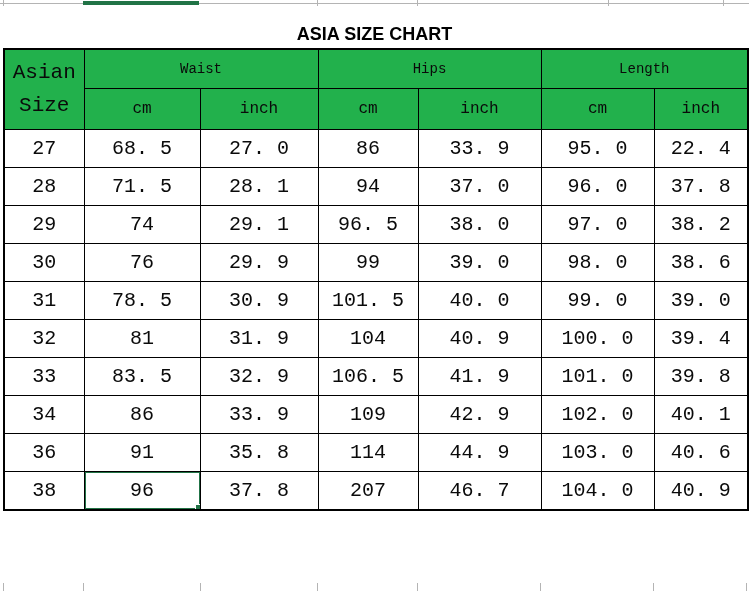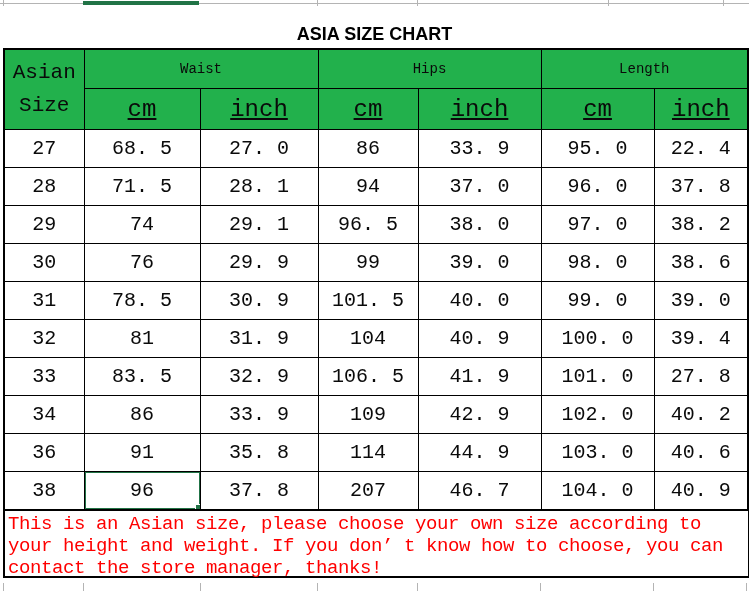--- a/index.html
+++ b/index.html
@@ -31,21 +31,21 @@
   table.size-chart{
     width:744px;border-collapse:collapse;table-layout:fixed;
     border:2px solid #000;
   }
   .size-chart th,.size-chart td{
     border:1px solid #000;text-align:center;vertical-align:middle;
     padding:0;font-weight:normal;overflow:hidden;white-space:nowrap;
   }
   .size-chart thead th{background:var(--green);}
   .th-group{height:38px;font-size:14px;}
-  .th-unit{height:40px;font-size:24px;text-decoration:underline;}
+  .th-unit{height:40px;font-size:16px;}
   .th-corner{font-size:21px;line-height:1.55;}
   .size-chart tbody td{height:37px;font-size:20px;background:#fff;}
   td.selected{position:relative;}
   .sel-border{
     position:absolute;left:-1px;top:-1px;right:-1px;bottom:-1px;
     border:2px solid var(--sel-green);pointer-events:none;
   }
   .sel-handle{
     position:absolute;right:-3px;bottom:-3px;width:6px;height:6px;
     background:var(--sel-green);border:1px solid #fff;z-index:2;
@@ -159,30 +159,30 @@
             <td>100. 0</td>
             <td>39. 4</td>
           </tr>
           <tr>
             <td>33</td>
             <td>83. 5</td>
             <td>32. 9</td>
             <td>106. 5</td>
             <td>41. 9</td>
             <td>101. 0</td>
-            <td>27. 8</td>
+            <td>39. 8</td>
           </tr>
           <tr>
             <td>34</td>
             <td>86</td>
             <td>33. 9</td>
             <td>109</td>
             <td>42. 9</td>
             <td>102. 0</td>
-            <td>40. 2</td>
+            <td>40. 1</td>
           </tr>
           <tr>
             <td>36</td>
             <td>91</td>
             <td>35. 8</td>
             <td>114</td>
             <td>44. 9</td>
             <td>103. 0</td>
             <td>40. 6</td>
           </tr>
@@ -191,25 +191,20 @@
             <td class="selected">96<div class="sel-border"></div><div class="sel-handle"></div></td>
             <td>37. 8</td>
             <td>207</td>
             <td>46. 7</td>
             <td>104. 0</td>
             <td>40. 9</td>
           </tr>
         </tbody>
     </table>
 
-    <div class="note">
-      <div>This is an Asian size, please choose your own size according to</div>
-      <div>your height and weight. If you don’ t know how to choose, you can</div>
-      <div>contact the store manager, thanks!</div>
-    </div>
   </div>
 
   <div id="bottom-stubs">
       <div class="grid-stub bottom-stub" style="left: 3px;"></div>
       <div class="grid-stub bottom-stub" style="left: 83px;"></div>
       <div class="grid-stub bottom-stub" style="left: 200px;"></div>
       <div class="grid-stub bottom-stub" style="left: 317px;"></div>
       <div class="grid-stub bottom-stub" style="left: 417px;"></div>
       <div class="grid-stub bottom-stub" style="left: 540px;"></div>
       <div class="grid-stub bottom-stub" style="left: 653px;"></div>

